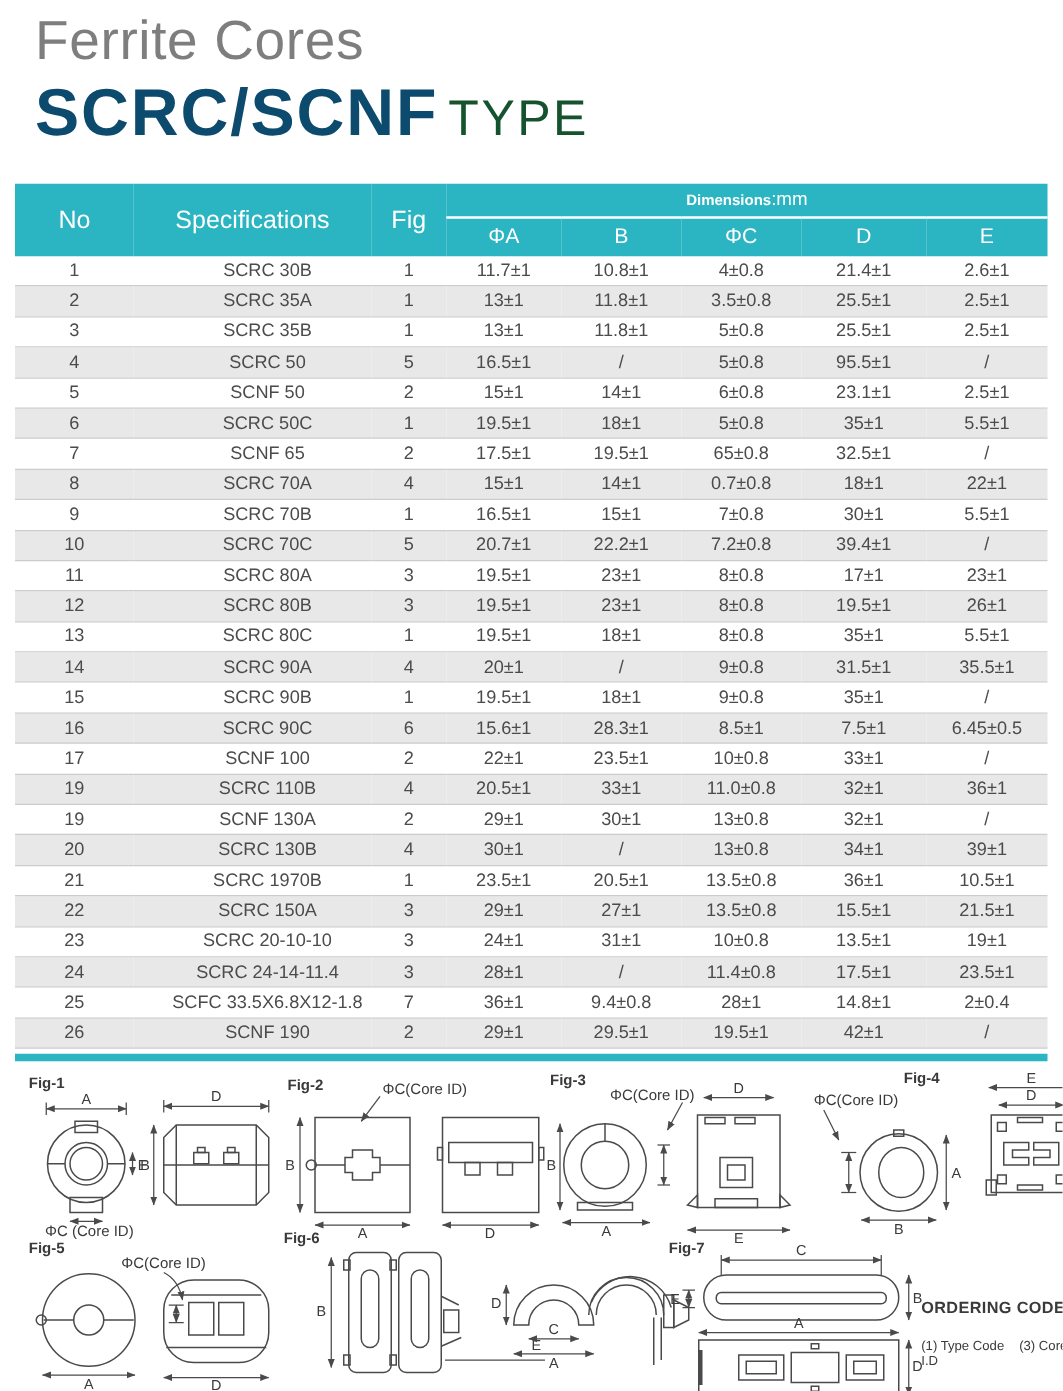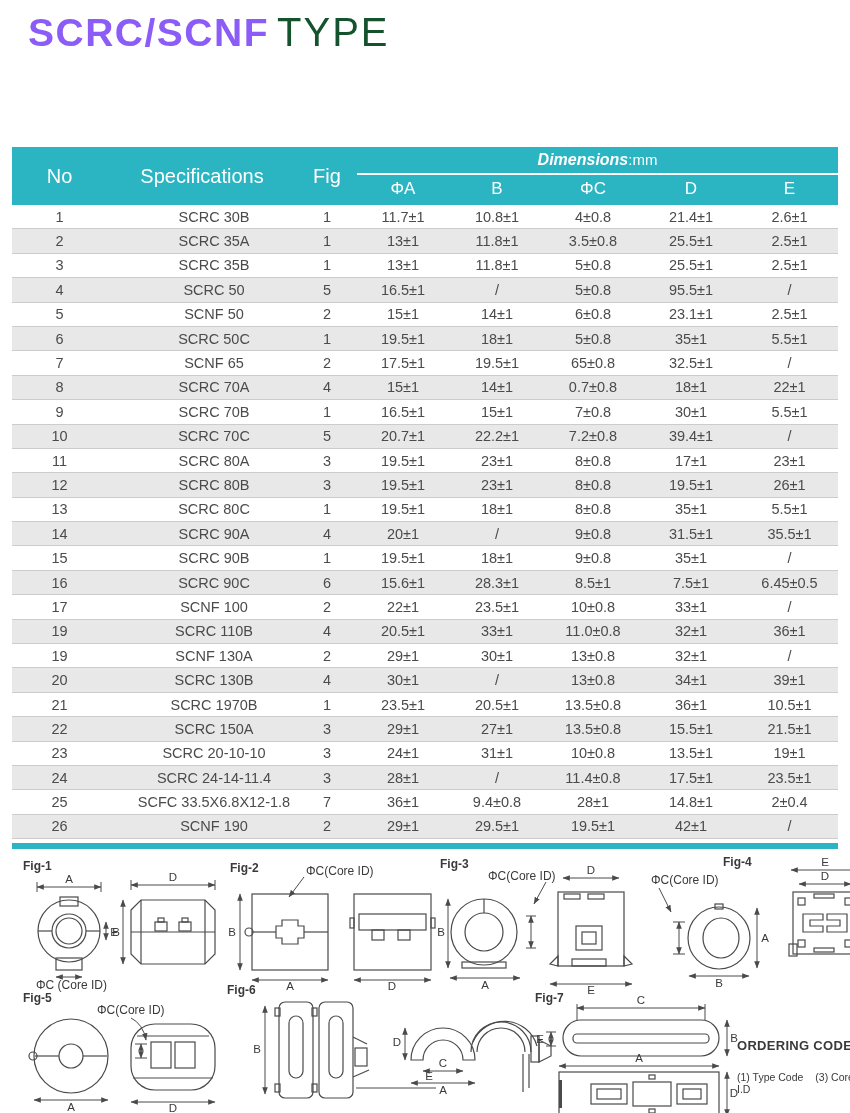--- a/index.html
+++ b/index.html
@@ -3,28 +3,28 @@
 <meta charset="utf-8">
 <style>
   html,body { margin:0; padding:0; }
   body {
     width:850px; height:1113px; background:#ffffff; position:relative;
     font-family:"Liberation Sans", sans-serif; overflow:hidden;
   }
   .titleblock { position:absolute; left:28px; top:8px; }
   .title { font-size:44px; color:#7e7e7e; font-weight:400; letter-spacing:0.5px; }
   .subtitle { margin-top:2px; }
-  .sub-bold { font-size:39px; font-weight:bold; color:#8b5cf6; letter-spacing:1.5px; }
+  .sub-bold { font-size:53px; font-weight:bold; color:#0c4a6e; letter-spacing:1.5px; }
   .sub-type { font-size:40px; font-weight:400; color:#14532d; letter-spacing:2px; margin-left:8px; }
 
   table.spec-table { position:absolute; left:12px; top:147px; width:826px; border-collapse:collapse; table-layout:fixed; }
   thead th { background:#2bb4c1; color:#ffffff; font-weight:400; padding:0; }
   th.main-h { font-size:20px; }
   th.dim-h { height:26px; border-bottom:2px solid #ffffff; vertical-align:middle; }
-  .dim-word { font-size:16px; font-weight:bold;font-style:italic; }
+  .dim-word { font-size:12px; font-weight:bold; }
   .dim-unit { font-size:15px; }
   tr.sub-h-row th { font-size:17px; height:28px; vertical-align:middle; padding-bottom:2px; }
   tbody td {
     font-size:14.5px; color:#4b4b4b; text-align:center; height:23.4px; padding:0;
     border-bottom:1px solid #cccccc; white-space:nowrap; overflow:hidden;
   }
   tbody tr:nth-child(even) { background:#e8e8e8; }
   td.spec { text-align:center; padding-left:24px; }
   .bottom-bar { position:absolute; left:12px; top:843px; width:826px; height:6px; background:#2bb4c1; }
 
@@ -55,20 +55,21 @@
   <defs>
     <marker id="ah" viewBox="0 0 10 10" refX="8.5" refY="5" markerWidth="8" markerHeight="8" orient="auto-start-reverse">
       <path d="M0,1.5 L9,5 L0,8.5 z" fill="#4a4a4a"></path>
     </marker>
   </defs>
 </svg>
 
 <div class="page">
 
   <div class="titleblock">
+    <div class="title">Ferrite Cores</div>
     <div class="subtitle">
       <span class="sub-bold">SCRC/SCNF</span><span class="sub-type">TYPE</span>
     </div>
   </div>
 
   <table class="spec-table">
     <colgroup>
       <col style="width:95px">
         <col style="width:190px">
         <col style="width:60px">

